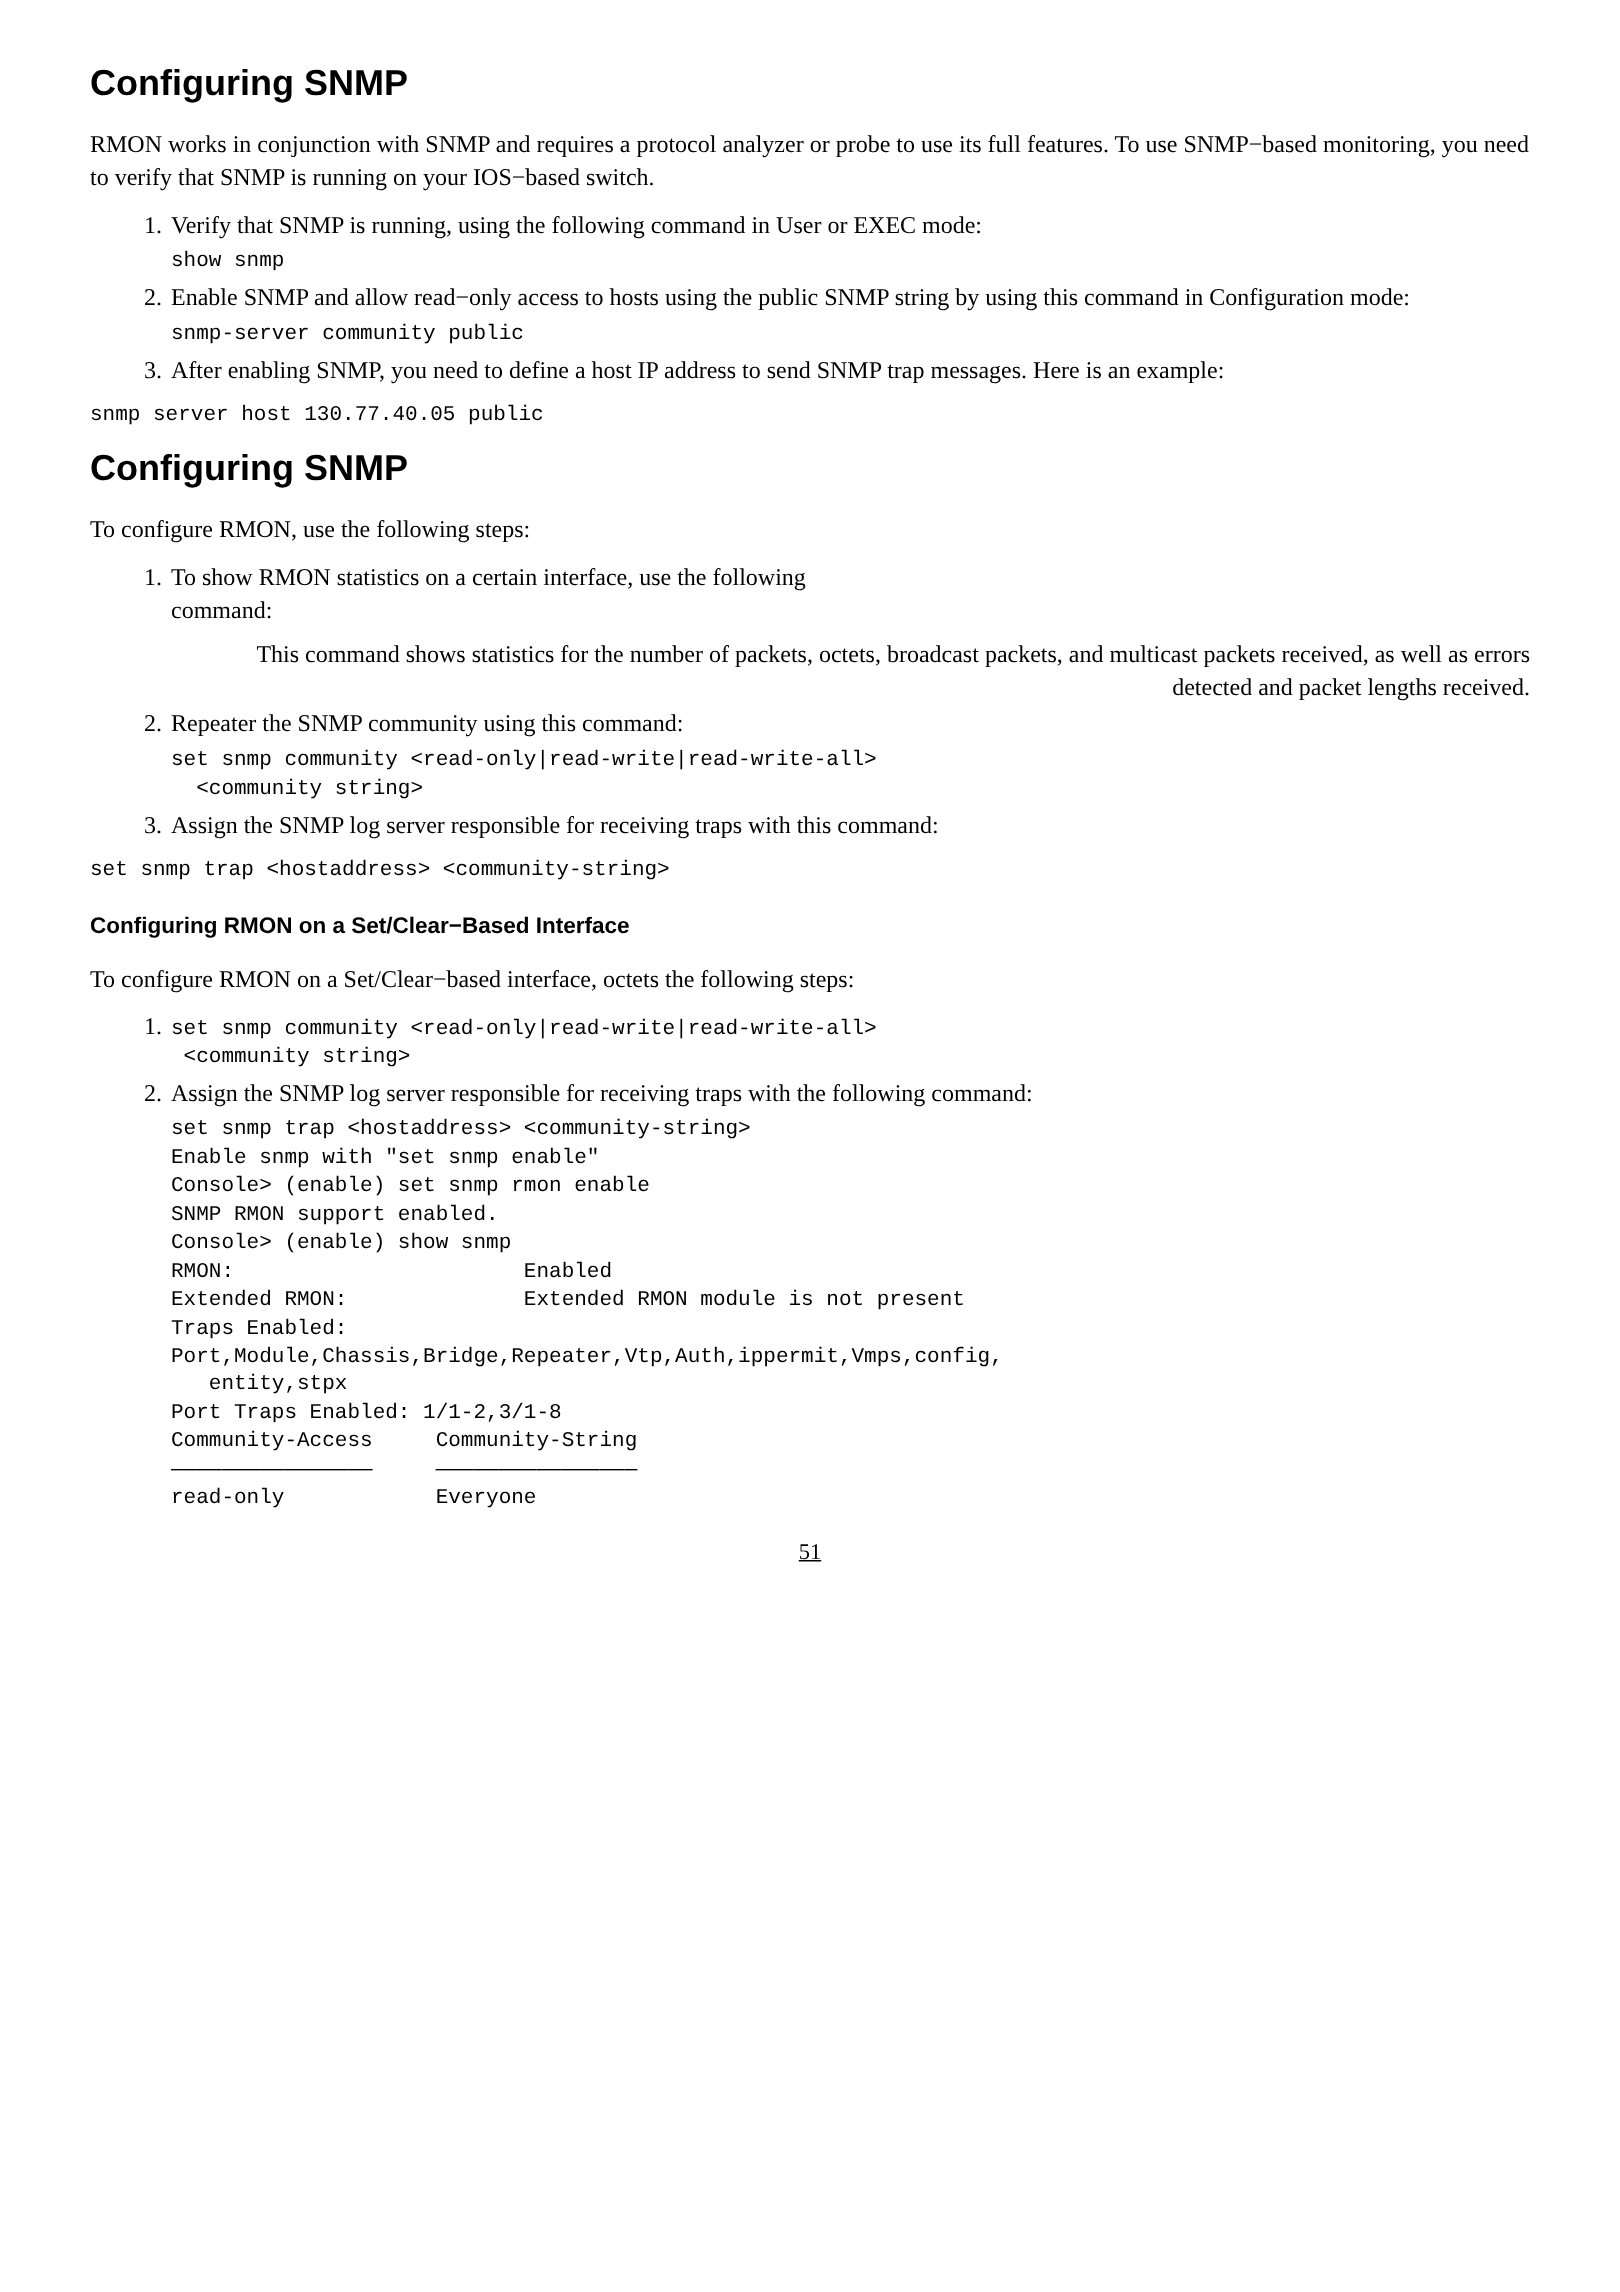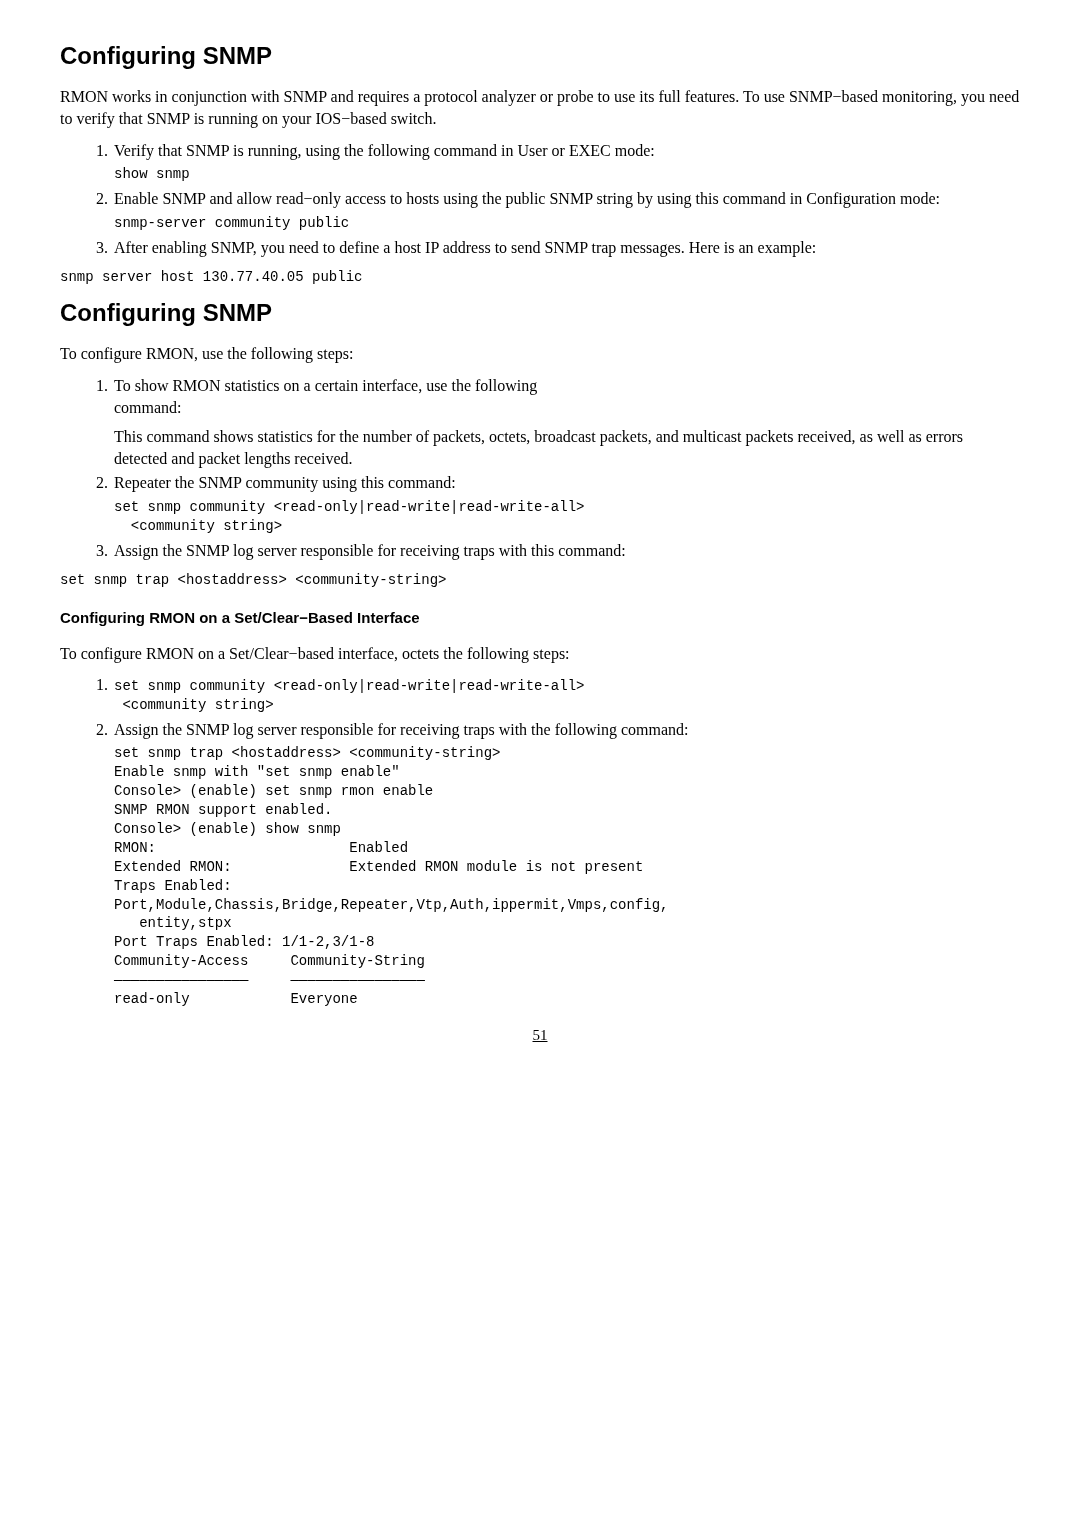--- a/index.html
+++ b/index.html
@@ -78,21 +78,21 @@
 <pre>snmp server host 130.77.40.05 public</pre>
 
 <h2>Configuring SNMP</h2>
 
 <p>To configure RMON, use the following steps:</p>
 
 <ol>
   <li>
     <span>To show RMON statistics on a certain interface, use the following</span><br>
     <span>command:</span>
-    <p style="margin:8px 0 3px 0;">This command shows statistics for the number of packets, octets, broadcast packets, and multicast packets received, as well as errors detected and packet lengths received.</p>
+    <p style="margin:8px 0 3px 0;text-align:right;">This command shows statistics for the number of packets, octets, broadcast packets, and multicast packets received, as well as errors detected and packet lengths received.</p>
   </li>
   <li>
     <span>Repeater the SNMP community using this command:</span>
     <pre class="inner-pre">set snmp community &lt;read-only|read-write|read-write-all&gt;
   &lt;community string&gt;</pre>
   </li>
   <li>
     <span>Assign the SNMP log server responsible for receiving traps with this command:</span>
   </li>
 </ol>

